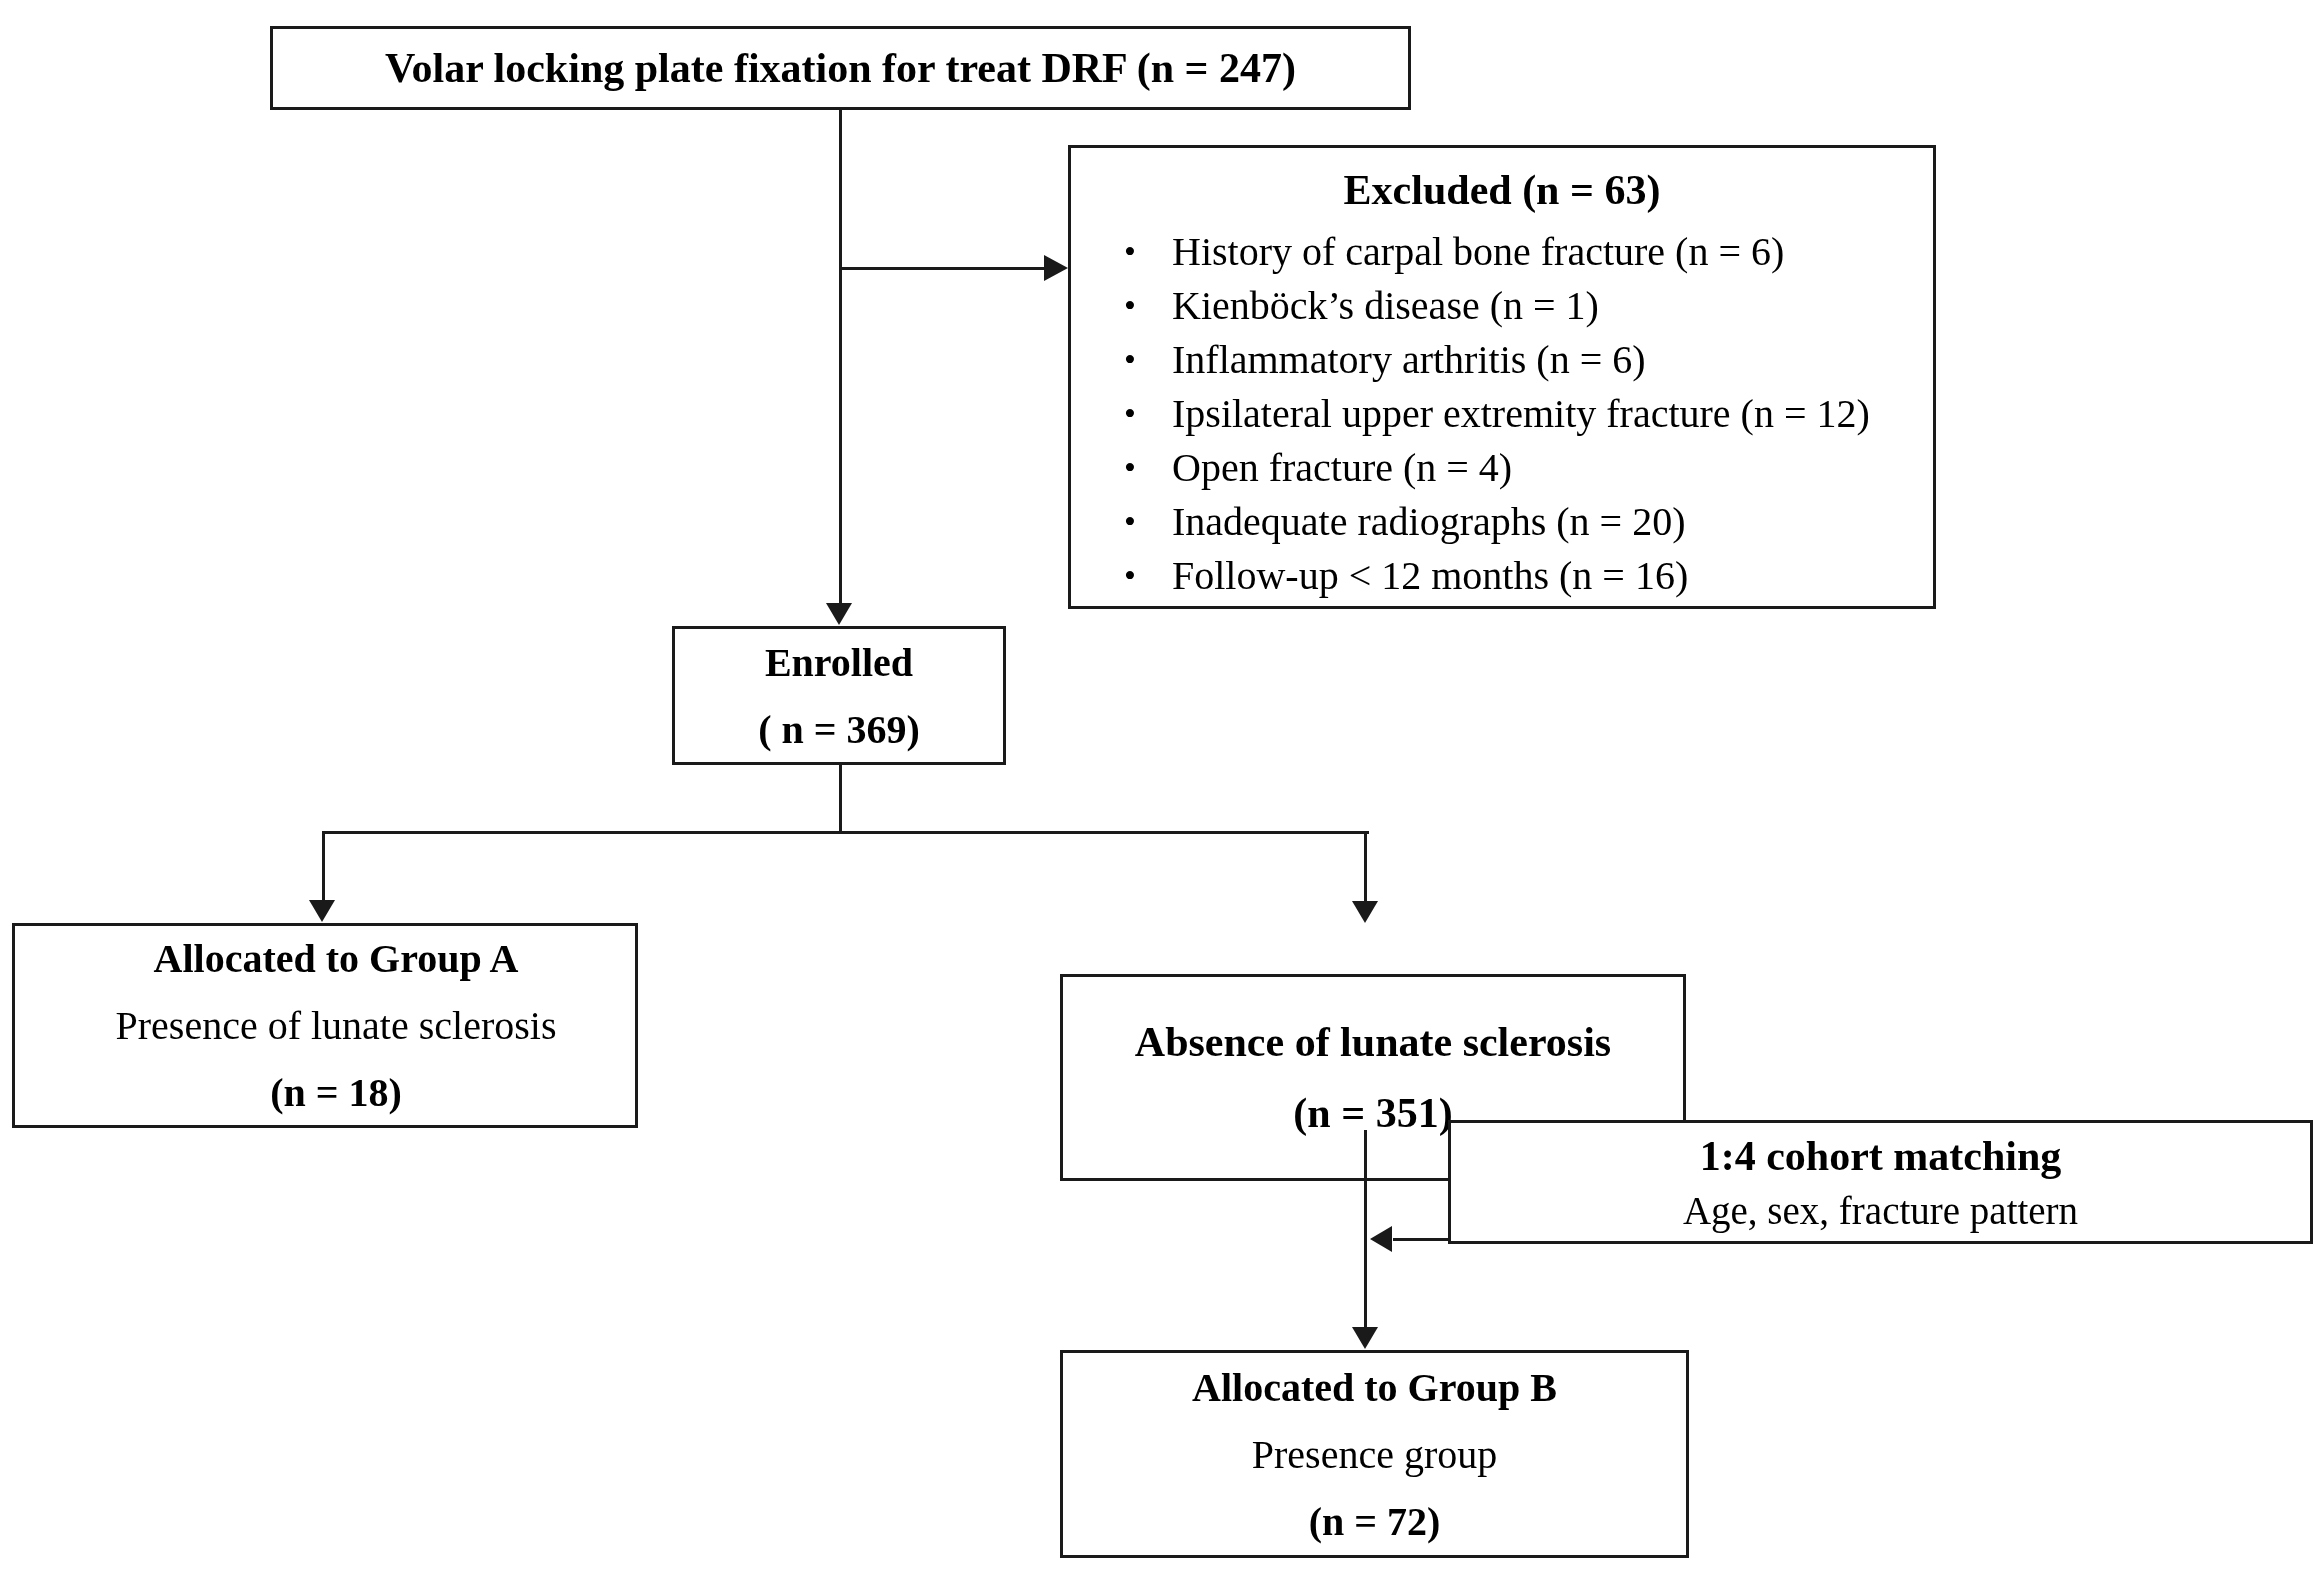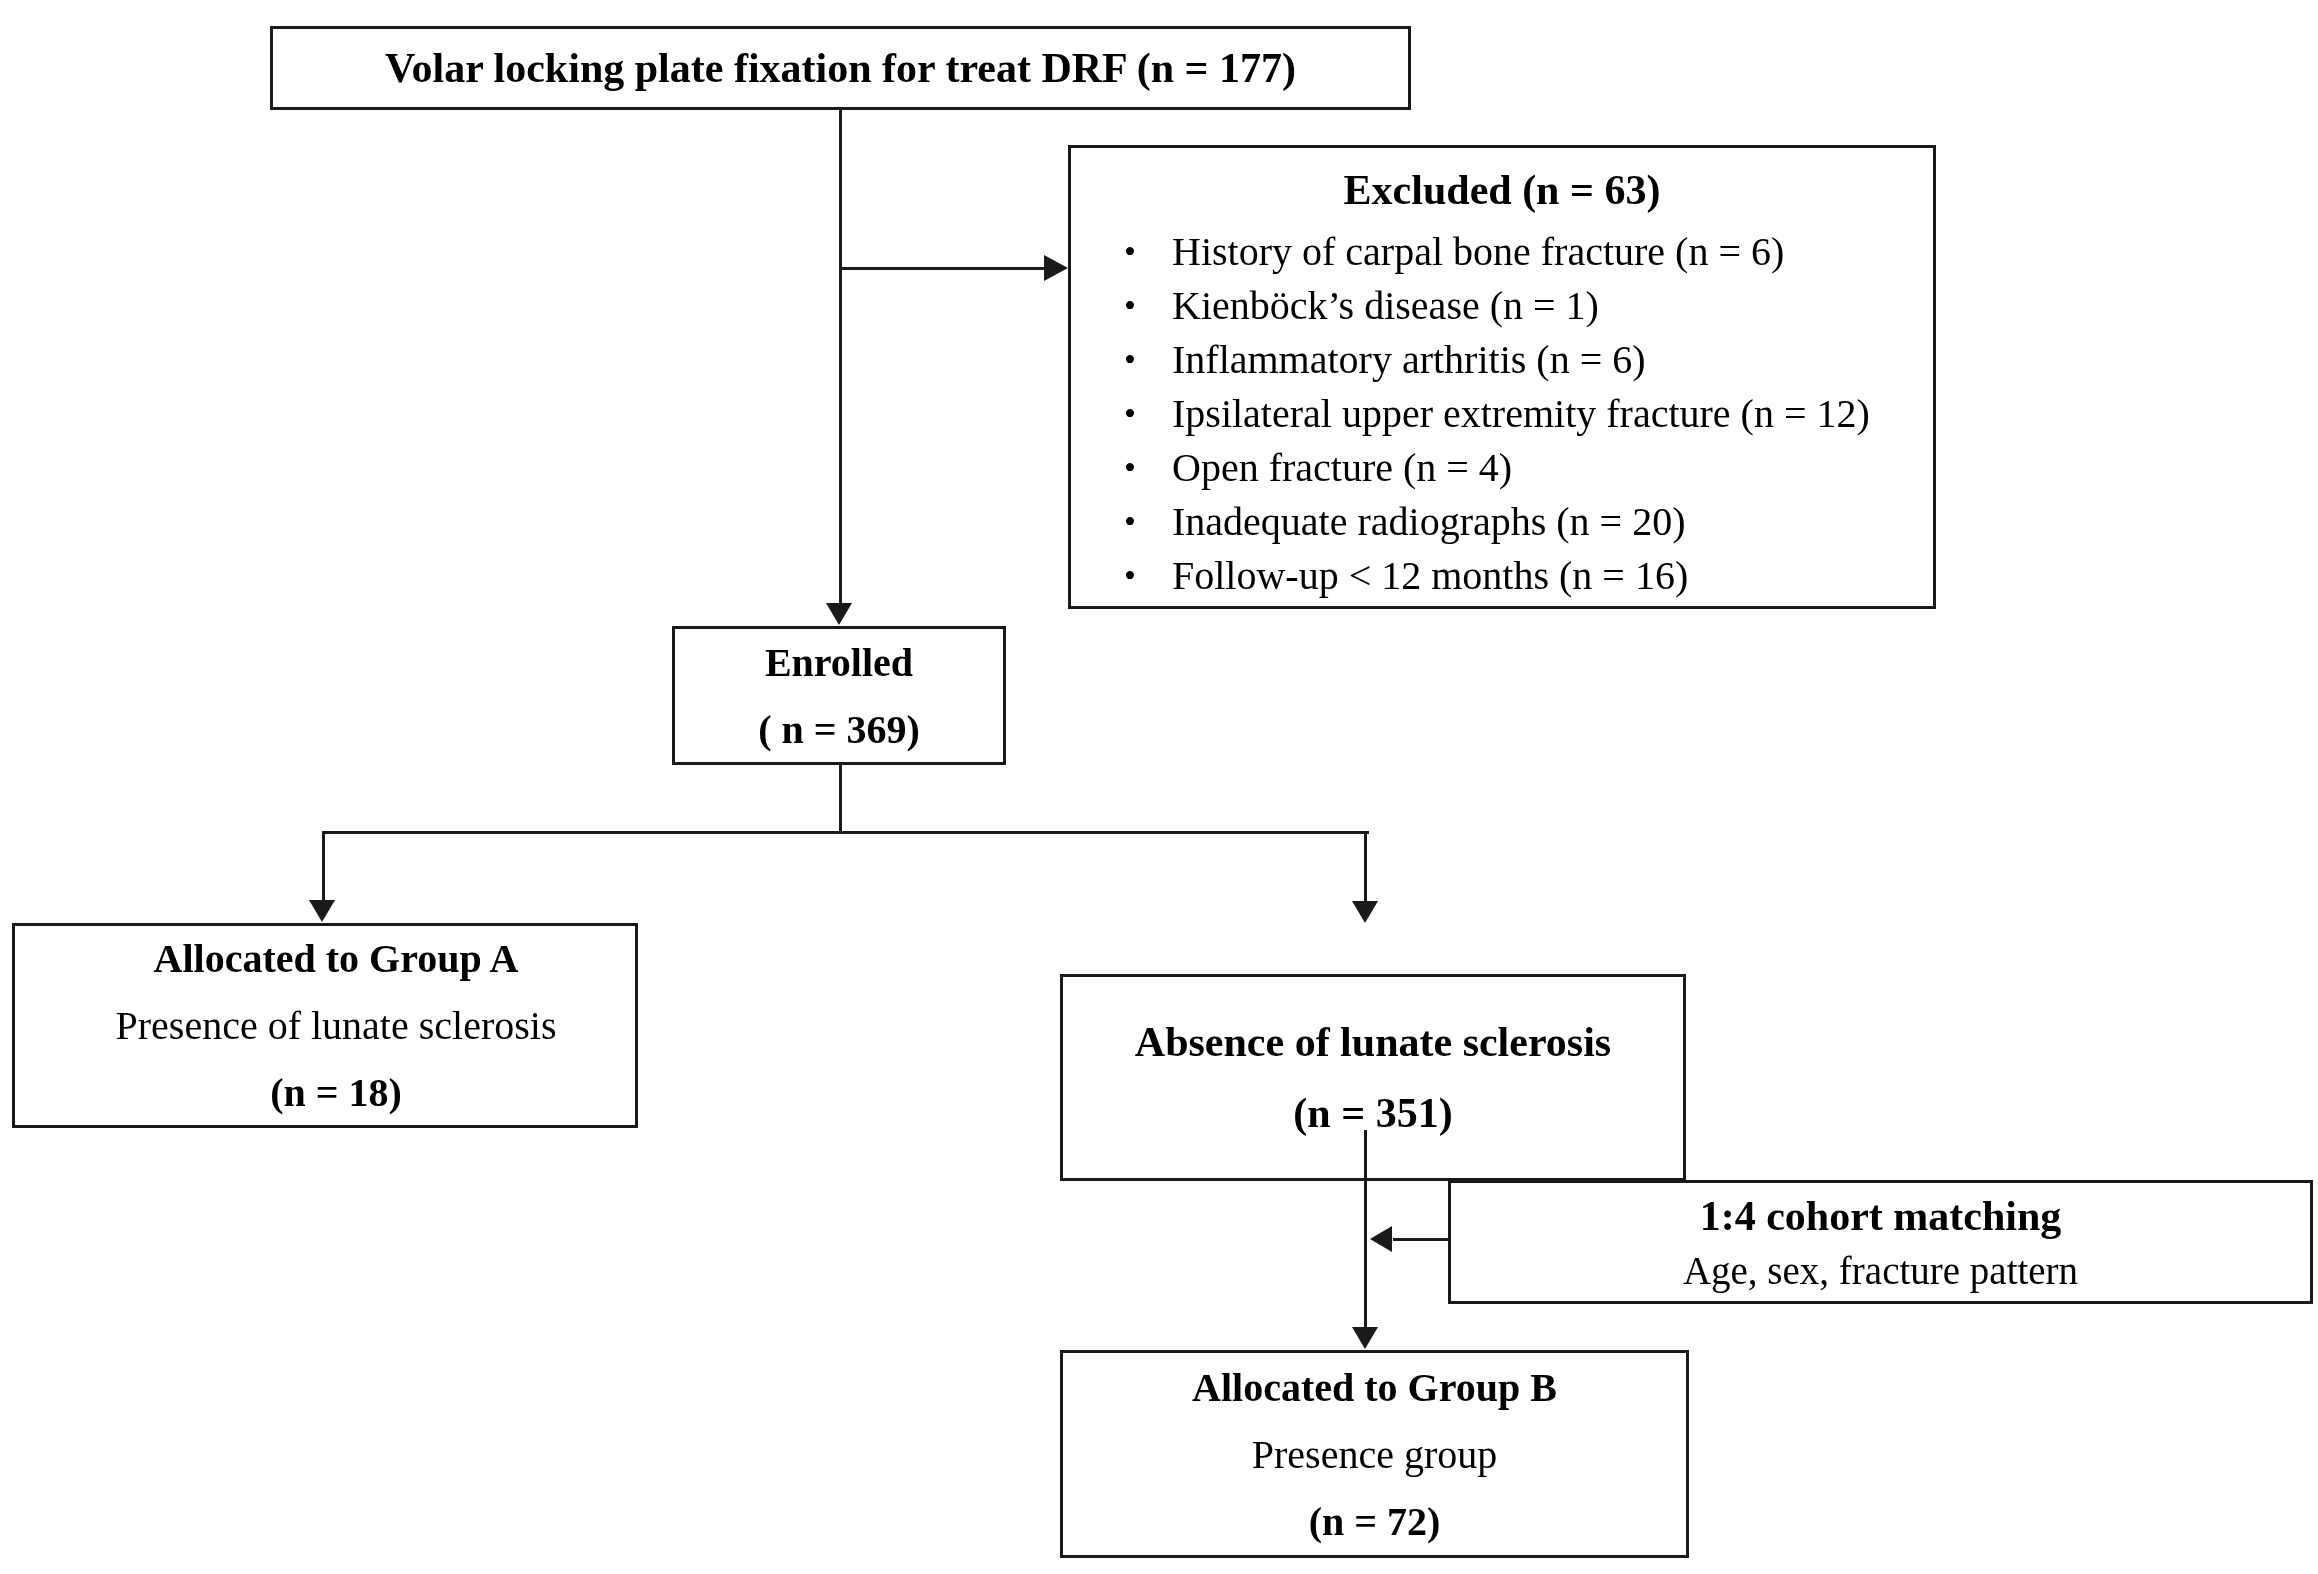--- a/index.html
+++ b/index.html
@@ -87,21 +87,21 @@
   #enrolled-box { left: 672px; top: 626px; width: 334px; height: 139px; }
 
   
   #group-a-box { left: 12px; top: 923px; width: 626px; height: 205px; padding-left: 22px; }
 
   
   #absence-box { left: 1060px; top: 974px; width: 626px; height: 207px; }
   #absence-box .t-lg { line-height: 71px; }
 
   
-  #matching-box { left: 1448px; top: 1180px; width: 865px; height: 124px; }
+  #matching-box { left: 1448px; top: 1120px; width: 865px; height: 124px; }
   #matching-box .l1 { font-size: 42px; font-weight: bold; line-height: 58px; white-space: nowrap; }
   #matching-box .l2 { font-size: 39px; line-height: 52px; white-space: nowrap; }
 
   
   #group-b-box { left: 1060px; top: 1350px; width: 629px; height: 208px; }
 
   
   #vline-top          { left: 839px; top: 110px;  width: 3.2px;  height: 494px; }
   #arrow-enrolled     { left: 826px; top: 603px; }
   #hline-excluded     { left: 840px; top: 267px;  width: 204px; height: 3.2px; }
@@ -116,21 +116,21 @@
   #arrow-group-b      { left: 1352px; top: 1327px; }
   #arrow-matching     { left: 1370px; top: 1226px; }
   #hline-matching     { left: 1393px; top: 1238px; width: 55px; height: 3.2px; }
 </style>
 </head>
 <body>
 
 <div id="canvas">
 
   <div class="box" id="top-box">
-    <div class="t-lg b">Volar locking plate fixation for treat DRF (n = 177)</div>
+    <div class="t-lg b">Volar locking plate fixation for treat DRF (n = 247)</div>
   </div>
 
   <div class="line" id="vline-top"></div>
   <div class="arrow down" id="arrow-enrolled"></div>
 
   <div class="line" id="hline-excluded"></div>
   <div class="arrow right" id="arrow-excluded"></div>
 
   <div class="box" id="excluded-box">
     <div class="title">Excluded (n = 63)</div>

